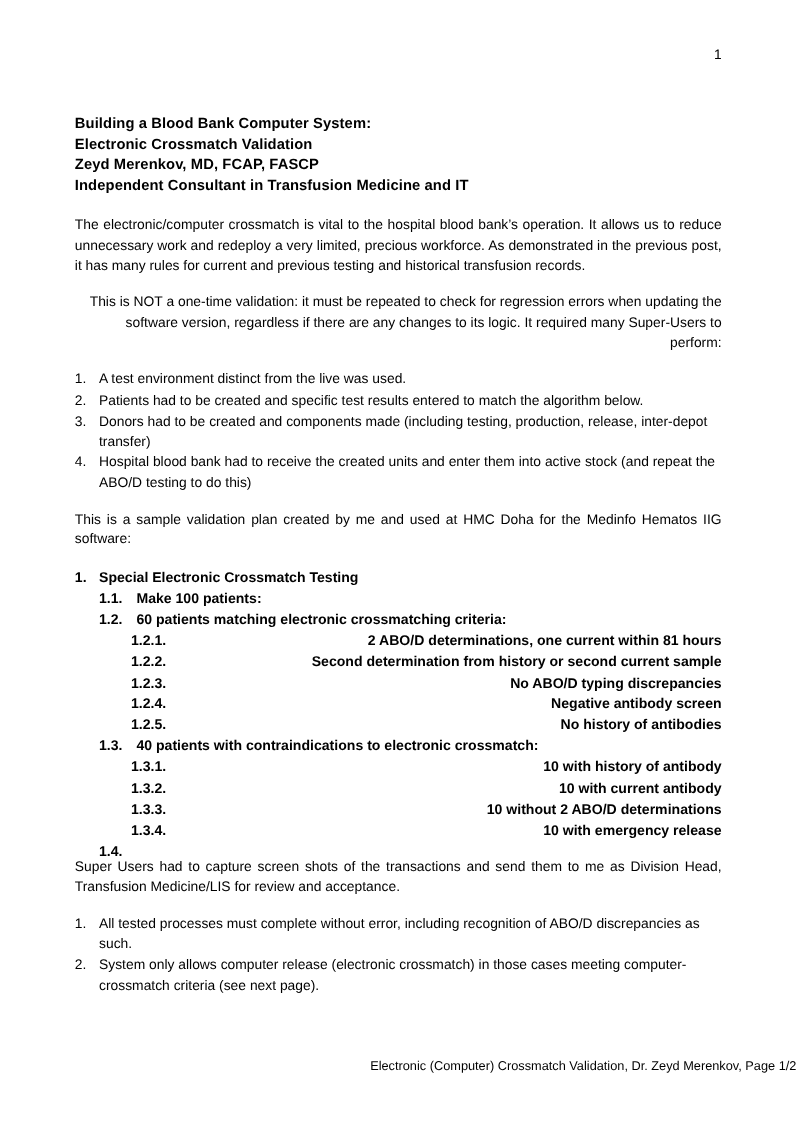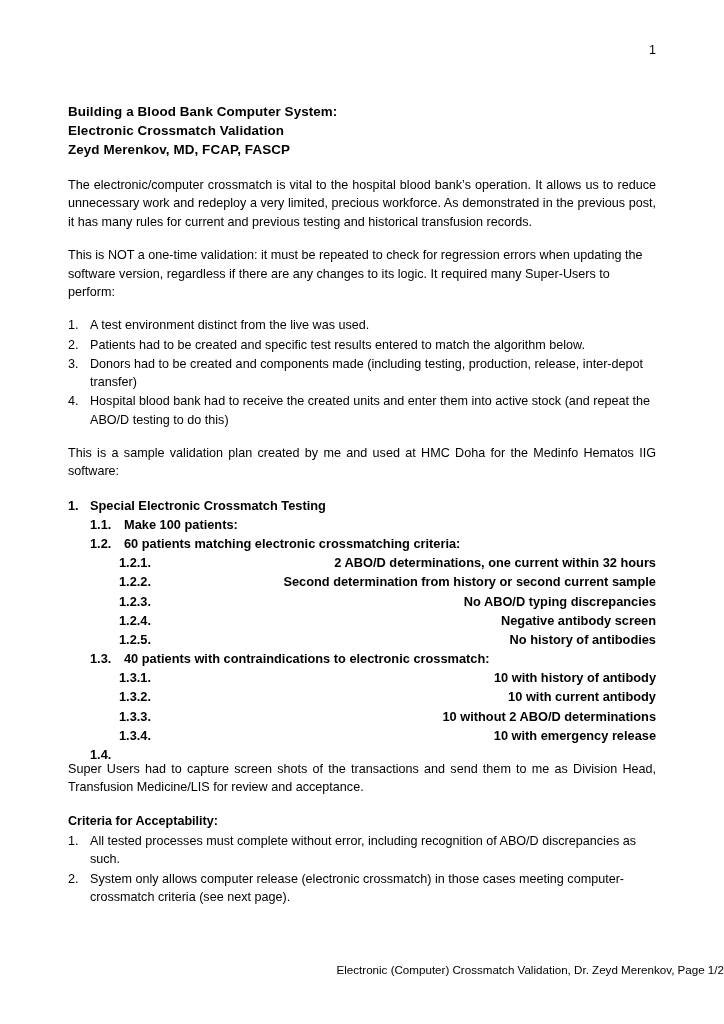--- a/index.html
+++ b/index.html
@@ -44,21 +44,21 @@
     line-height: 1.42;
     letter-spacing: 0.1px;
   }
   p.para {
     margin: 0 0 15px 0;
     text-align: justify;
     font-size: 12.6px;
     line-height: 1.46;
   }
   p.para.nojust {
-    text-align: left;
+    text-align: right;
   }
   .num-list {
     margin: 0 0 15px 0;
     padding: 0;
     list-style: none;
   }
   .num-list li {
     position: relative;
     padding-left: 22px;
     margin-bottom: 1px;
@@ -130,20 +130,21 @@
 <div class="page">
 
   <div class="page-number">1</div>
 
   <div class="content">
 
     <div class="title-block">
       <div class="title-line">Building a Blood Bank Computer System:</div>
       <div class="title-line">Electronic Crossmatch Validation</div>
       <div class="title-line">Zeyd Merenkov, MD, FCAP, FASCP</div>
+      <div class="title-line">Independent Consultant in Transfusion Medicine and IT</div>
     </div>
 
     <p class="para">The electronic/computer crossmatch is vital to the hospital blood bank’s operation.  It allows us to reduce unnecessary work and redeploy a very limited, precious workforce.   As demonstrated in the previous post, it has many rules for current and previous testing and historical transfusion records.</p>
 
     <p class="para nojust">This is NOT a one-time validation:  it must be repeated to check for regression errors when updating the software version, regardless if there are any changes to its logic.  It required many Super-Users to perform:</p>
 
     <ul class="num-list">
       <li>
         <span class="marker">1.</span>
         <span>A test environment distinct from the live was used.</span>
@@ -172,21 +173,21 @@
       <div class="lvl2">
         <span class="marker">1.1.</span>
         <span>Make 100 patients:</span>
       </div>
       <div class="lvl2">
         <span class="marker">1.2.</span>
         <span>60 patients matching electronic crossmatching criteria:</span>
       </div>
       <div class="lvl3">
         <span class="marker">1.2.1.</span>
-        <span>2 ABO/D determinations, one current within 32 hours</span>
+        <span>2 ABO/D determinations, one current within 81 hours</span>
       </div>
       <div class="lvl3">
         <span class="marker">1.2.2.</span>
         <span>Second determination from history or second current sample</span>
       </div>
       <div class="lvl3">
         <span class="marker">1.2.3.</span>
         <span>No ABO/D typing discrepancies</span>
       </div>
       <div class="lvl3">
@@ -217,21 +218,20 @@
         <span class="marker">1.3.4.</span>
         <span>10 with emergency release</span>
       </div>
       <div class="lvl2">
         <span class="marker">1.4.</span>
       </div>
     </div>
 
     <p class="para">Super Users had to capture screen shots of the transactions and send them to me as Division Head, Transfusion Medicine/LIS for review and acceptance.</p>
 
-    <div class="bold-head">Criteria for Acceptability:</div>
 
     <ul class="num-list">
       <li>
         <span class="marker">1.</span>
         <span>All tested processes must complete without error, including recognition of ABO/D discrepancies as such.</span>
       </li>
       <li>
         <span class="marker">2.</span>
         <span>System only allows computer release (electronic crossmatch) in those cases meeting computer-crossmatch criteria (see next page).</span>
       </li>

